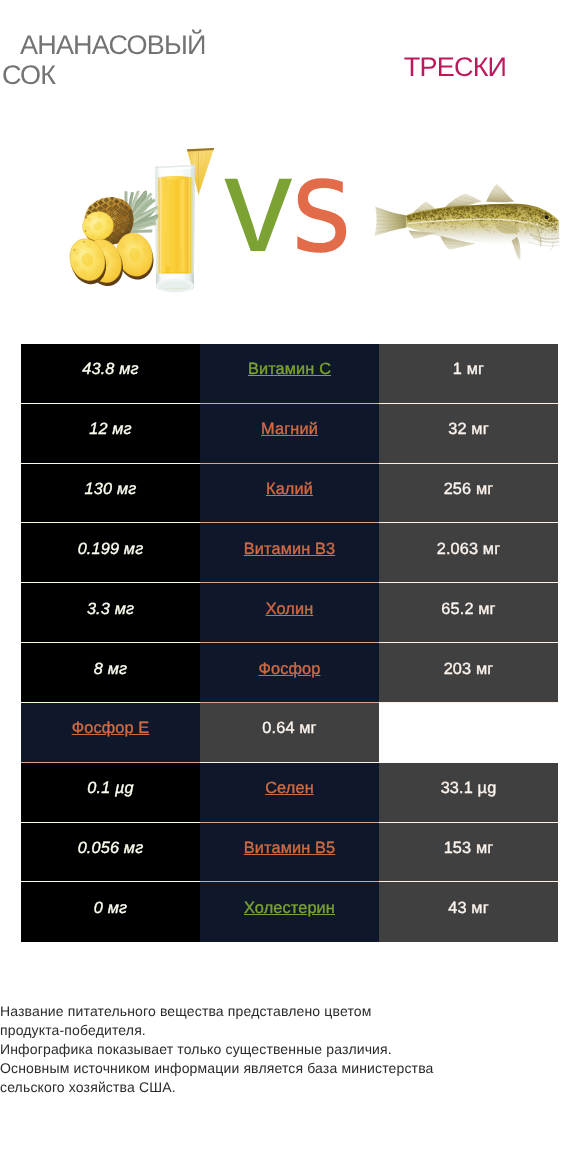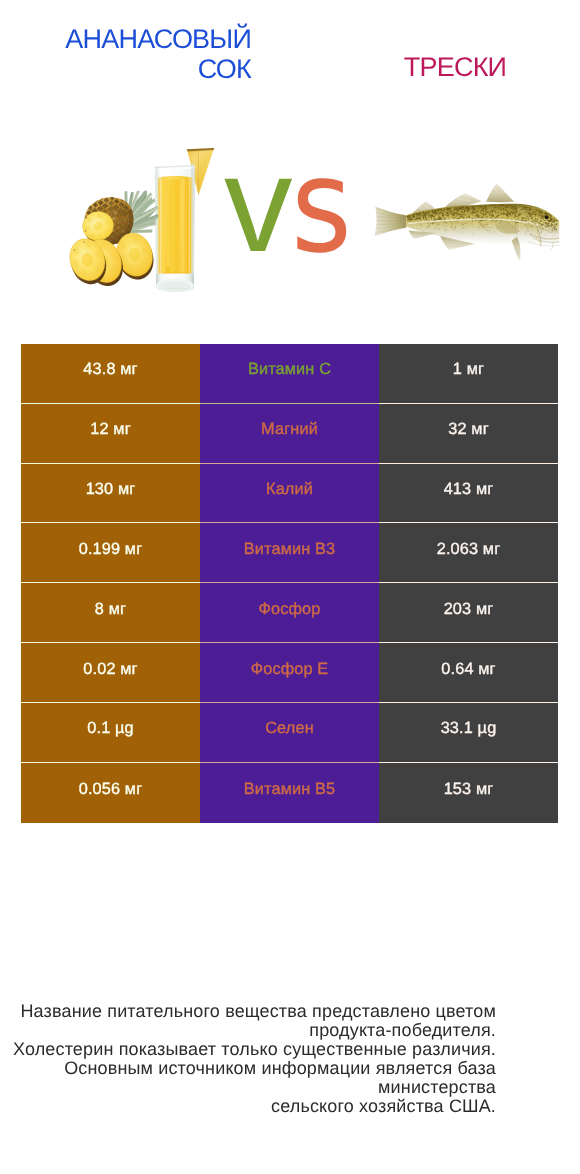--- a/index.html
+++ b/index.html
@@ -4,53 +4,53 @@
 <title>Ананасовый сок vs Трески</title>
 <style>
   html,body{margin:0;padding:0;}
   body{width:580px;height:1174px;background:#ffffff;
        font-family:"Liberation Sans", sans-serif;
        -webkit-font-smoothing:antialiased;text-rendering:geometricPrecision;overflow:hidden;}
   .page{position:relative;width:580px;height:1174px;will-change:transform;}
 
   
   .titles{position:absolute;left:0;top:0;width:580px;height:120px;}
-  .title-left{position:absolute;left:20px;top:24px;width:231px;text-align:right;
-              font-size:27px;line-height:30px;color:#1d4ed8;letter-spacing:-0.8px;}
+  .title-left{position:absolute;left:20px;top:30px;width:231px;text-align:left;
+              font-size:27px;line-height:30px;color:#737373;letter-spacing:-0.8px;}
   .title-left .l2{display:block;margin-left:-18px;}
   .title-right{position:absolute;left:335px;top:52px;width:240px;text-align:center;
                font-size:27px;line-height:30px;color:#be185d;letter-spacing:-0.8px;}
 
   
   .hero{position:absolute;left:0;top:120px;width:580px;height:200px;}
   .cod{position:absolute;left:370px;top:55px;width:200px;height:100px;}
   .pineapple{position:absolute;left:62px;top:24px;width:160px;height:160px;}
   .vs{position:absolute;left:0;top:0;width:580px;height:200px;}
   .vs .v{position:absolute;left:224px;top:16px;font-size:137px;line-height:137px;
          font-family:"Liberation Sans",sans-serif;color:#7BA233;}
   .vs .s{position:absolute;left:291px;top:21px;font-size:130px;line-height:130px;
          font-family:"DejaVu Sans Condensed","DejaVu Sans",sans-serif;color:#E26B4A;}
 
   
   .table{position:absolute;left:21px;top:344px;width:537px;}
   .row{display:flex;height:59.83px;}
   .cell{width:179px;display:flex;align-items:center;justify-content:center;
         font-size:16.3px;font-weight:400;box-sizing:border-box;letter-spacing:0.15px;
         padding-bottom:7px;-webkit-text-stroke:0.36px currentColor;}
-  .cell.left{background:#a16207;color:#fbfff0;border-bottom:1.2px solid #f6ffd8;}
-  .cell.mid{background:#4c1d95;}
+  .cell.left{background:#000000;color:#fbfff0;border-bottom:1.2px solid #f6ffd8;font-style:italic;}
+  .cell.mid{background:#0f172a;text-decoration:underline;}
   .cell.right{background:#404040;color:#fdf4ee;border-bottom:1.2px solid #fff0e4;}
   .row:last-child .cell{border-bottom:none;}
   .mid.win-left{color:#7BA233;border-bottom:1.2px solid #b9bd7e;}
   .mid.win-right{color:#CE6B45;border-bottom:1.2px solid #d4a694;}
   .row:last-child .cell.mid{border-bottom:none;}
 
   
-  .footer{position:absolute;left:0;top:1002px;width:496px;text-align:right;
-          font-size:18px;line-height:19.1px;color:#2b2b2b;letter-spacing:0.15px;}
+  .footer{position:absolute;left:0;top:1002px;width:496px;text-align:left;
+          font-size:14px;line-height:19.1px;color:#2b2b2b;letter-spacing:0.15px;}
 </style>
 </head>
 <body>
 
 <div class="page">
 
   <div class="titles">
     <div class="title-left"><span class="l1">АНАНАСОВЫЙ</span><span class="l2">СОК</span></div>
     <div class="title-right">ТРЕСКИ</div>
   </div>
@@ -2169,50 +2169,59 @@
         <div class="cell right">1 мг</div>
       </div>
       <div class="row">
         <div class="cell left">12 мг</div>
         <div class="cell mid win-right">Магний</div>
         <div class="cell right">32 мг</div>
       </div>
       <div class="row">
         <div class="cell left">130 мг</div>
         <div class="cell mid win-right">Калий</div>
-        <div class="cell right">413 мг</div>
+        <div class="cell right">256 мг</div>
       </div>
       <div class="row">
         <div class="cell left">0.199 мг</div>
         <div class="cell mid win-right">Витамин B3</div>
         <div class="cell right">2.063 мг</div>
       </div>
       <div class="row">
+        <div class="cell left">3.3 мг</div>
+        <div class="cell mid win-right">Холин</div>
+        <div class="cell right">65.2 мг</div>
+      </div>
+      <div class="row">
         <div class="cell left">8 мг</div>
         <div class="cell mid win-right">Фосфор</div>
         <div class="cell right">203 мг</div>
       </div>
       <div class="row">
-        <div class="cell left">0.02 мг</div>
         <div class="cell mid win-right">Фосфор E</div>
         <div class="cell right">0.64 мг</div>
       </div>
       <div class="row">
         <div class="cell left">0.1 µg</div>
         <div class="cell mid win-right">Селен</div>
         <div class="cell right">33.1 µg</div>
       </div>
       <div class="row">
         <div class="cell left">0.056 мг</div>
         <div class="cell mid win-right">Витамин B5</div>
         <div class="cell right">153 мг</div>
       </div>
+      <div class="row">
+        <div class="cell left">0 мг</div>
+        <div class="cell mid win-left">Холестерин</div>
+        <div class="cell right">43 мг</div>
+      </div>
     </div>
 
   <div class="footer">
       <div>Название питательного вещества представлено цветом</div>
       <div>продукта-победителя.</div>
-      <div>Холестерин показывает только существенные различия.</div>
+      <div>Инфографика показывает только существенные различия.</div>
       <div>Основным источником информации является база министерства</div>
       <div>сельского хозяйства США.</div>
     </div>
 
 </div>
 
 </body></html>

